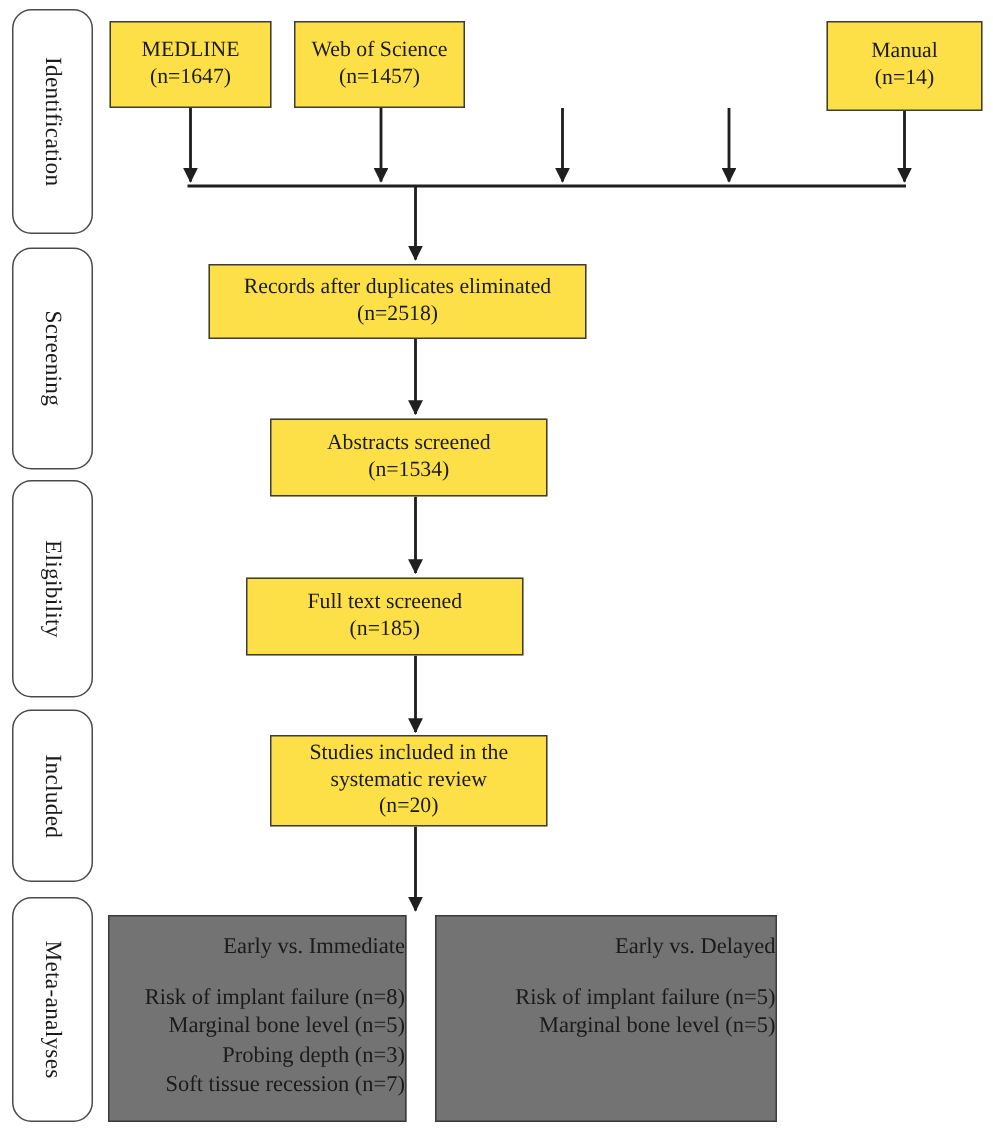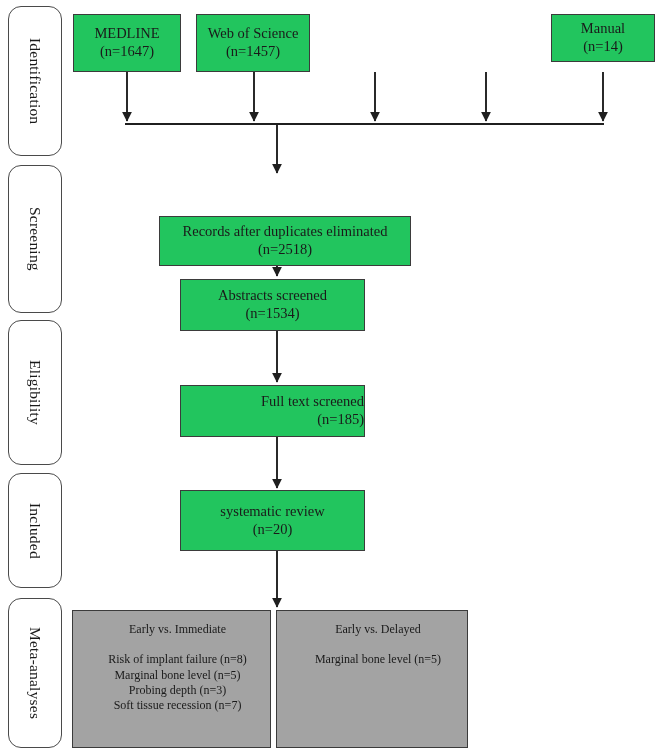--- a/index.html
+++ b/index.html
@@ -45,39 +45,39 @@
     font-size: 15.5px;
     letter-spacing: 0.2px;
     line-height: 1;
   }
 
   
   .box {
     position: absolute;
     box-sizing: border-box;
     border: 1.3px solid #3b3b3b;
-    background: #22c55e;
+    background: #fde047;
     display: flex;
     flex-direction: column;
     align-items: center;
     justify-content: center;
     text-align: center;
     font-size: 14.5px;
     line-height: 1.22;
   }
   .box .ln { display: block; white-space: nowrap; }
 
   
   .panel {
     position: absolute;
     box-sizing: border-box;
     border: 1.3px solid #3b3b3b;
-    background: #a3a3a3;
-    text-align: center;
-    font-size: 12px;
+    background: #737373;
+    text-align: right;
+    font-size: 15px;
     line-height: 1.28;
     padding: 11px 0 0 12px;
   }
   .panel .p-title { display: block; white-space: nowrap; margin-bottom: 15px; }
   .panel .p-item  { display: block; white-space: nowrap; }
 </style>
 </head>
 <body>
 
 <div id="diagram">
@@ -135,51 +135,53 @@
     <span class="ln">(n=1647)</span>
   </div>
 
   <div class="box" style="left:196px; top:14px; width:114px; height:58px;">
     <span class="ln">Web of Science</span>
     <span class="ln">(n=1457)</span>
   </div>
 
 
 
-  <div class="box" style="left:551px; top:14px; width:104px; height:48px;">
+  <div class="box" style="left:551px; top:14px; width:104px; height:60px;">
     <span class="ln">Manual</span>
     <span class="ln">(n=14)</span>
   </div>
 
-  <div class="box" style="left:159px; top:176px; width:252px; height:50px;margin-top:40px;">
+  <div class="box" style="left:139px; top:176px; width:252px; height:50px;">
     <span class="ln">Records after duplicates eliminated</span>
     <span class="ln">(n=2518)</span>
   </div>
 
   <div class="box" style="left:180px; top:279px; width:185px; height:52px;">
     <span class="ln">Abstracts screened</span>
     <span class="ln">(n=1534)</span>
   </div>
 
-  <div class="box" style="left:180px; top:385px; width:185px; height:52px;align-items:flex-end;">
+  <div class="box" style="left:164px; top:385px; width:185px; height:52px;">
     <span class="ln">Full text screened</span>
     <span class="ln">(n=185)</span>
   </div>
 
   <div class="box" style="left:180px; top:490px; width:185px; height:61px;">
+    <span class="ln">Studies included in the</span>
     <span class="ln">systematic review</span>
     <span class="ln">(n=20)</span>
   </div>
 
   <div class="panel" style="left:72px; top:610px; width:199px; height:138px;">
     <span class="p-title">Early vs. Immediate</span>
     <span class="p-item">Risk of implant failure (n=8)</span>
     <span class="p-item">Marginal bone level (n=5)</span>
     <span class="p-item">Probing depth (n=3)</span>
     <span class="p-item">Soft tissue recession (n=7)</span>
   </div>
 
-  <div class="panel" style="left:276px; top:610px; width:192px; height:138px;">
+  <div class="panel" style="left:290px; top:610px; width:228px; height:138px;">
     <span class="p-title">Early vs. Delayed</span>
+    <span class="p-item">Risk of implant failure (n=5)</span>
     <span class="p-item">Marginal bone level (n=5)</span>
   </div>
 
 </div>
 
 </body></html>

